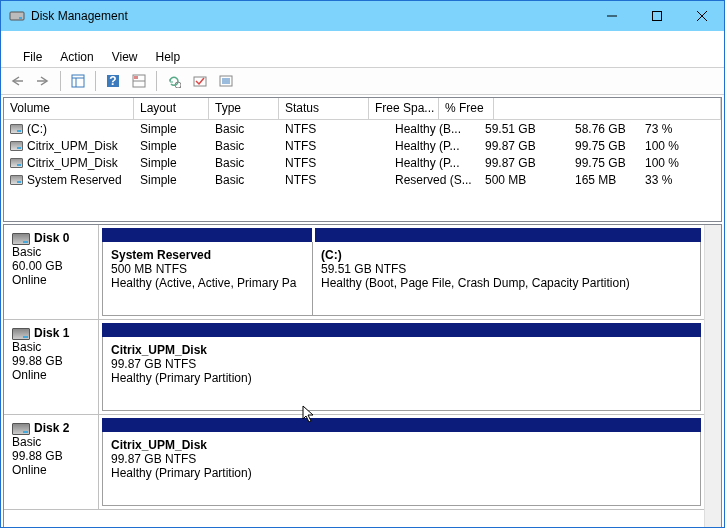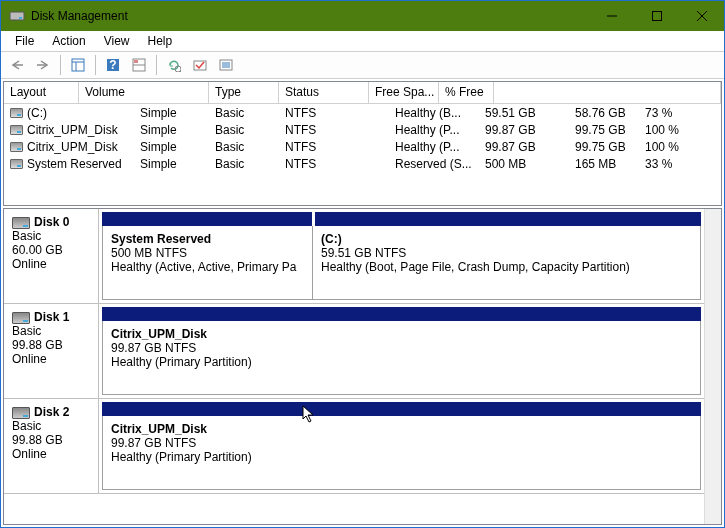--- a/index.html
+++ b/index.html
@@ -1,22 +1,22 @@
 <!DOCTYPE html>
 <html><head>
 <meta charset="utf-8">
 <style>
 * { box-sizing: border-box; margin: 0; padding: 0; font-family: "Segoe UI", Tahoma, sans-serif; font-size: 12px; }
 body { background: #fff; width: 725px; height: 528px; overflow: hidden; border: 1px solid #1e6fcf; }
-.titlebar { height: 30px; display: flex; align-items: center; padding-left: 8px; background: #4d7c0f; }
+.titlebar { height: 30px; display: flex; align-items: center; padding-left: 8px; background: #7dd3fc; }
 .title-icon { width: 16px; height: 16px; margin-right: 6px; }
 .title-text { flex: 1; color: #000; font-size: 12px; }
 .win-btns { display: flex; height: 100%; }
 .win-btn { width: 45px; height: 30px; display: flex; align-items: center; justify-content: center; color: #000; }
-.menubar { height: 20px; display: flex; align-items: center; padding: 0 6px; gap: 2px; }
+.menubar { height: 20px; display: flex; align-items: center; padding: 0 14px; gap: 2px; margin-top: 16px; }
 .menu-item { padding: 2px 8px; }
 .toolbar { height: 28px; border-top: 1px solid #d0d0d0; border-bottom: 1px solid #d0d0d0; display: flex; align-items: center; padding: 0 4px; gap: 2px; background: #fdfdfd; }
 .tb-btn { width: 24px; height: 22px; display: flex; align-items: center; justify-content: center; border: 1px solid transparent; }
 .tb-sep { width: 1px; height: 20px; background: #c0c0c0; margin: 0 3px; }
 .content { height: calc(528px - 30px - 20px - 28px - 2px); display: flex; flex-direction: column; }
 .upper { height: 125px; border: 1px solid #828790; margin: 2px; overflow: hidden; }
 .vol-header { display: flex; background: #fff; border-bottom: 1px solid #d0d0d0; height: 22px; }
 .vol-header .col { border-right: 1px solid #d0d0d0; padding: 3px 6px; white-space: nowrap; overflow: hidden; background: #fff; }
 .vol-row { display: flex; height: 17px; align-items: center; }
 .vol-row .cell { padding: 0 6px; white-space: nowrap; overflow: hidden; }
@@ -135,22 +135,22 @@
         <line x1="3" y1="7" x2="11" y2="7" stroke="#3a7abd"></line>
         <line x1="3" y1="9" x2="11" y2="9" stroke="#3a7abd"></line>
       </svg>
     </div>
 </div>
 
 <div class="content">
 
   <div class="upper">
     <div class="vol-header">
+      <div class="col" style="width:130px">Volume</div>
       <div class="col" style="width:75px">Layout</div>
-      <div class="col" style="width:130px">Volume</div>
       <div class="col" style="width:70px">Type</div>
       <div class="col" style="width:90px">Status</div>
       <div class="col" style="width:70px">Free Spa...</div>
       <div class="col" style="width:55px">% Free</div>
       <div class="col" style="flex:1"></div>
     </div>
     <div id="vol-rows">
         <div class="vol-row">
           <div class="cell" style="width:130px"><span class="drive-icon"></span><span>(C:)</span></div>
           <div class="cell" style="width:75px">Simple</div>

